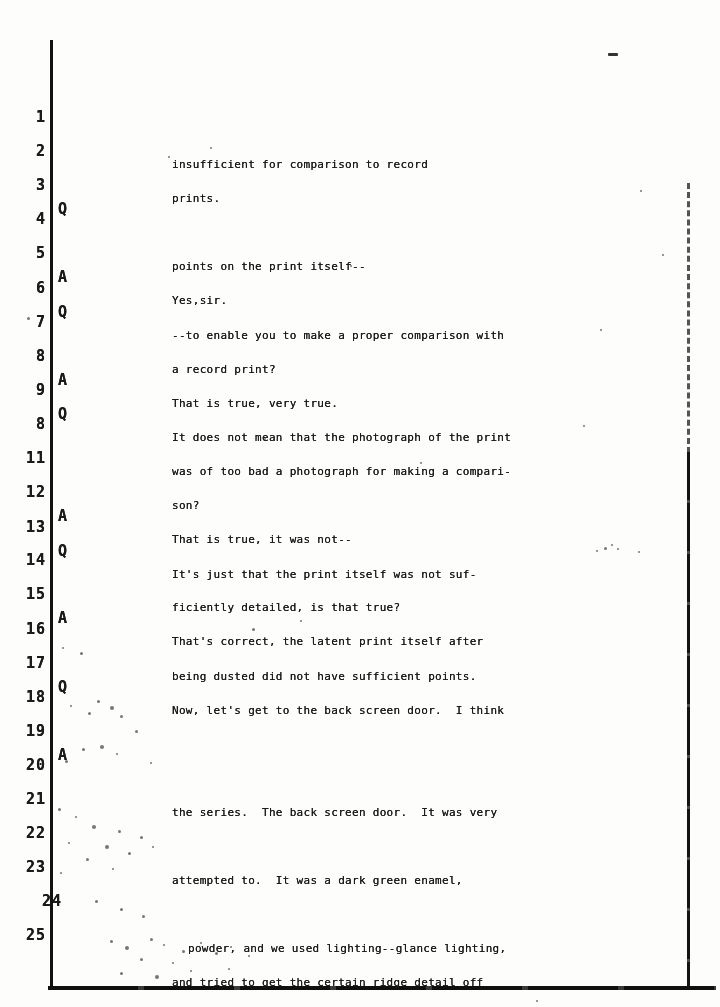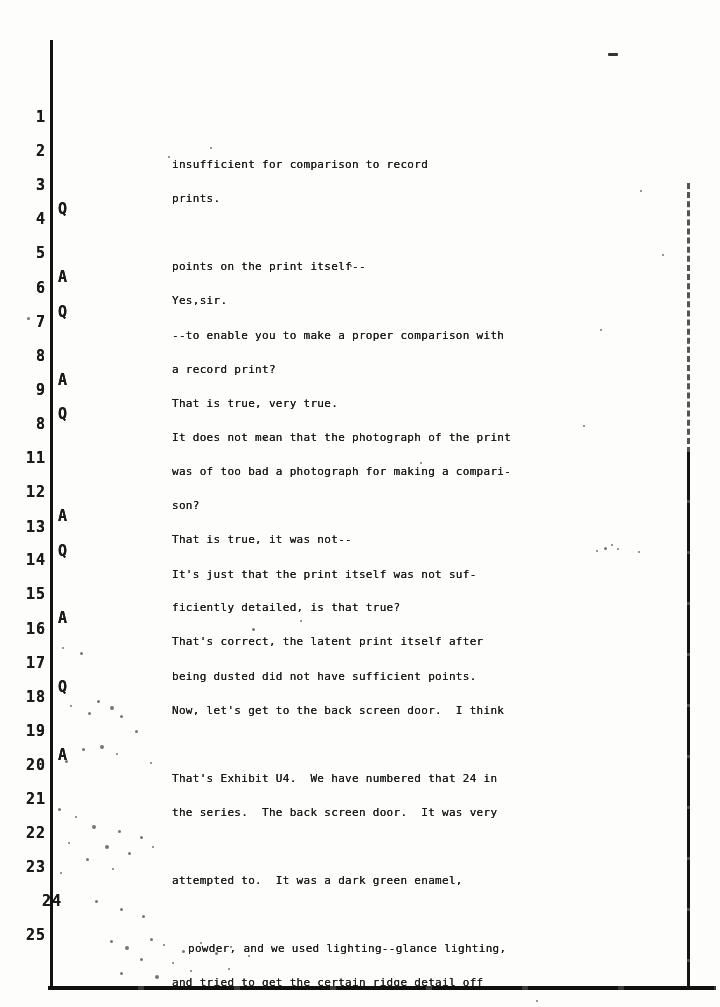--- a/index.html
+++ b/index.html
@@ -143,21 +143,20 @@
     <span class="speaker">Q</span>
     <span class="text">Now, let's get to the back screen door.  I think</span>
   </div>
       <div class="row" style="top: 661px;">
     <span class="lnum">18</span>
     <span class="speaker"></span>
   </div>
       <div class="row" style="top: 695px;">
     <span class="lnum">19</span>
     <span class="speaker">A</span>
-    <span class="text">That's Exhibit U4.  We have numbered that 24 in</span>
   </div>
       <div class="row" style="top: 729px;">
     <span class="lnum">20</span>
     <span class="speaker"></span>
     <span class="text">the series.  The back screen door.  It was very</span>
   </div>
       <div class="row" style="top: 763px;">
     <span class="lnum">21</span>
     <span class="speaker"></span>
   </div>

